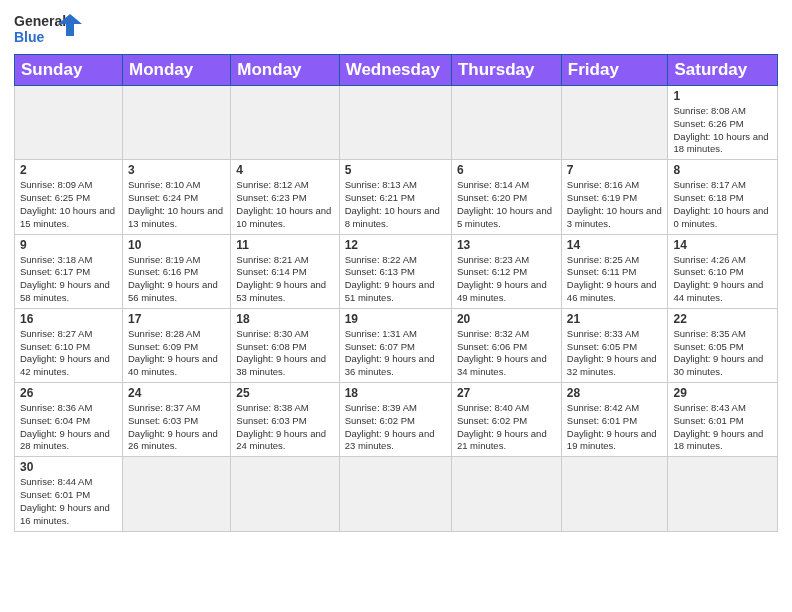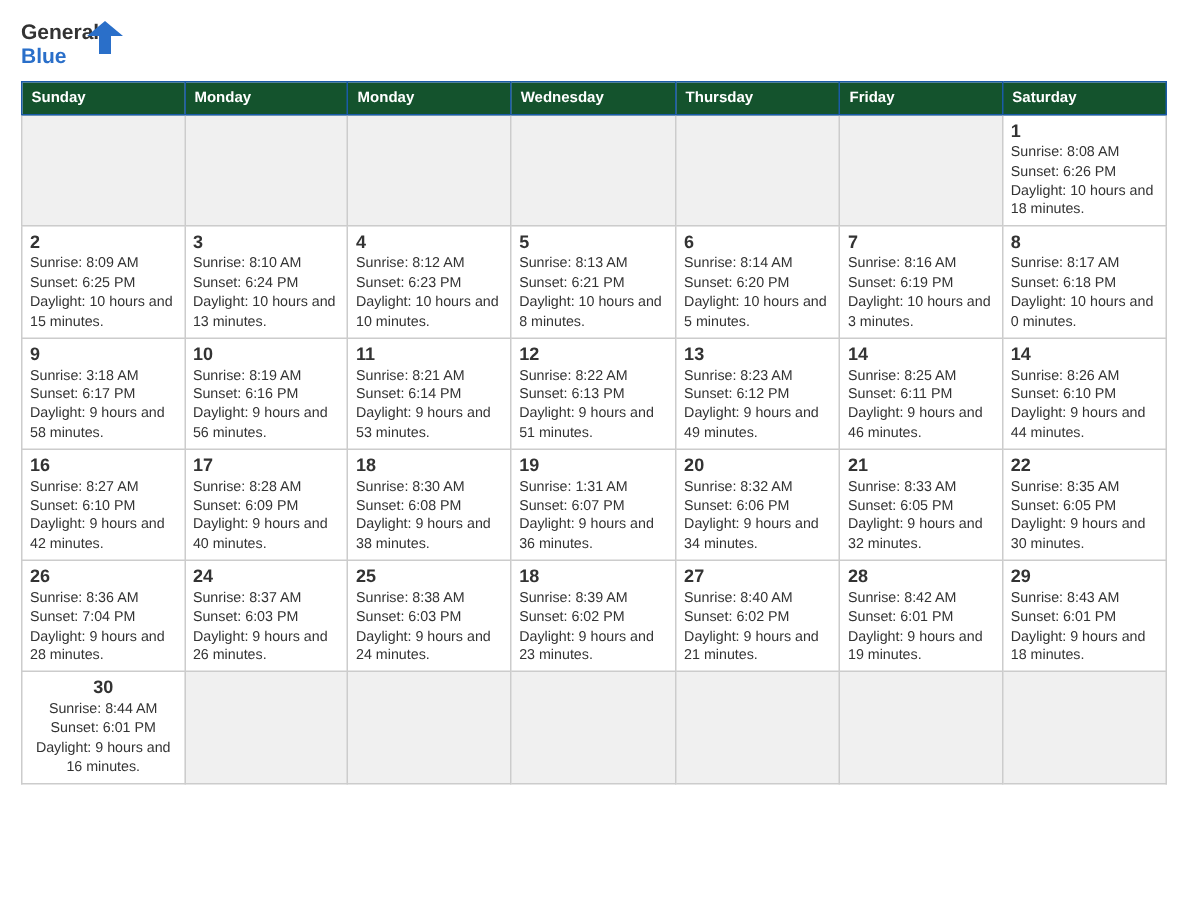--- a/index.html
+++ b/index.html
@@ -36,25 +36,25 @@
     .subtitle {
       font-size: 13px;
       color: #555;
     }
     .calendar {
       width: 100%;
       border-collapse: collapse;
       border: 1px solid #ccc;
     }
     .calendar th {
-      background: #14532d;
+      background: #8b5cf6;
       color: #fff;
       text-align: left;
       padding: 5px 6px;
-      font-size: 10px;
+      font-size: 17px;
       font-weight: bold;
       border: 1px solid #1a5ba8;
     }
     .calendar td {
       vertical-align: top;
       border: 1px solid #ccc;
       padding: 3px 5px;
       width: 113px;
       min-height: 70px;
       font-size: 10px;
@@ -70,21 +70,20 @@
       margin-bottom: 2px;
       color: #333;
     }
     .day-info {
       font-size: 9.5px;
       line-height: 1.35;
       color: #333;
     }
     .last-row td {
       height: 72px;
-      text-align: center;
     }
   </style>
 </head>
 <body>
 
 <div class="container">
   <div class="header">
     <div class="logo">
     <svg width="70" height="38" viewBox="0 0 70 38">
       <text x="0" y="16" font-size="14" font-weight="bold" fill="#333" font-family="Arial">General</text>
@@ -201,21 +200,21 @@
 Daylight: 9 hours and 49 minutes.</div>
           </td>
           <td>
             <div class="day-number">14</div>
             <div class="day-info">Sunrise: 8:25 AM
 Sunset: 6:11 PM
 Daylight: 9 hours and 46 minutes.</div>
           </td>
           <td>
             <div class="day-number">14</div>
-            <div class="day-info">Sunrise: 8:26 AM
+            <div class="day-info">Sunrise: 4:26 AM
 Sunset: 6:10 PM
 Daylight: 9 hours and 44 minutes.</div>
           </td>
         </tr>
         <tr>
           <td>
             <div class="day-number">16</div>
             <div class="day-info">Sunrise: 8:27 AM
 Sunset: 6:10 PM
 Daylight: 9 hours and 42 minutes.</div>
@@ -254,21 +253,21 @@
             <div class="day-number">22</div>
             <div class="day-info">Sunrise: 8:35 AM
 Sunset: 6:05 PM
 Daylight: 9 hours and 30 minutes.</div>
           </td>
         </tr>
         <tr>
           <td>
             <div class="day-number">26</div>
             <div class="day-info">Sunrise: 8:36 AM
-Sunset: 7:04 PM
+Sunset: 6:04 PM
 Daylight: 9 hours and 28 minutes.</div>
           </td>
           <td>
             <div class="day-number">24</div>
             <div class="day-info">Sunrise: 8:37 AM
 Sunset: 6:03 PM
 Daylight: 9 hours and 26 minutes.</div>
           </td>
           <td>
             <div class="day-number">25</div>

